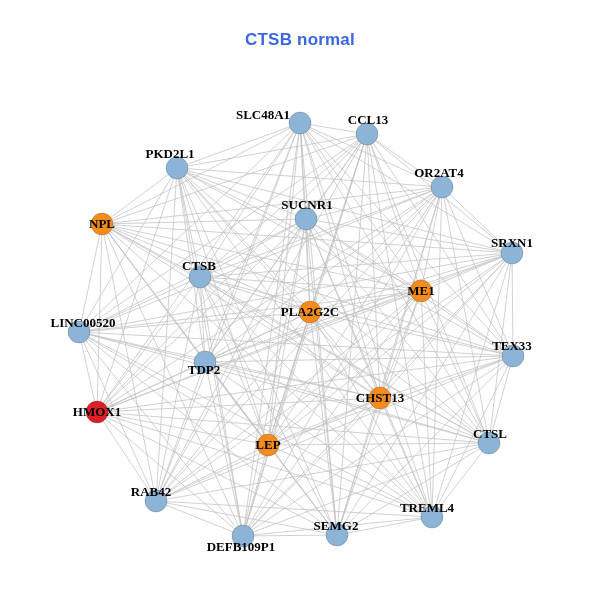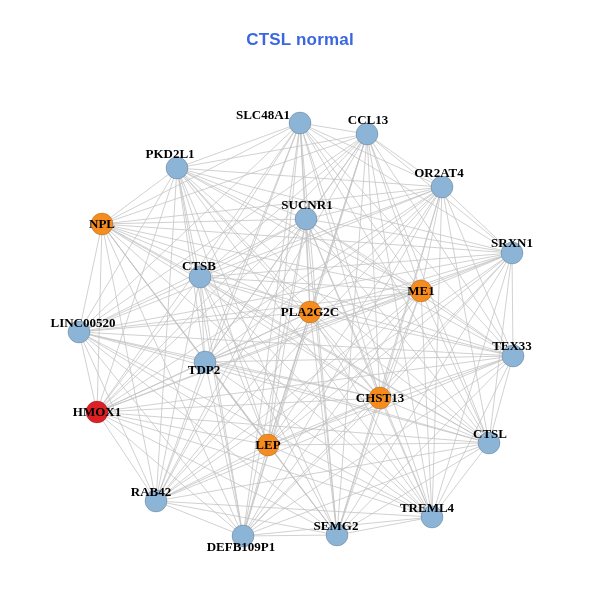--- a/index.html
+++ b/index.html
@@ -277,14 +277,14 @@
       <text x="204" y="374" text-anchor="middle" class="node-label">TDP2</text>
       <text x="380" y="402" text-anchor="middle" class="node-label">CHST13</text>
       <text x="97" y="416" text-anchor="middle" class="node-label">HMOX1</text>
       <text x="490" y="438" text-anchor="middle" class="node-label">CTSL</text>
       <text x="268" y="449" text-anchor="middle" class="node-label">LEP</text>
       <text x="151" y="496" text-anchor="middle" class="node-label">RAB42</text>
       <text x="427" y="512" text-anchor="middle" class="node-label">TREML4</text>
       <text x="336" y="530" text-anchor="middle" class="node-label">SEMG2</text>
       <text x="241" y="551" text-anchor="middle" class="node-label">DEFB109P1</text>
     </svg>
-  <div id="plot-title" style="color: rgb(58, 103, 224);">CTSL normal</div>
+  <div id="plot-title" style="color: rgb(58, 103, 224);">CTSB normal</div>
 </div>
 
 </body></html>

